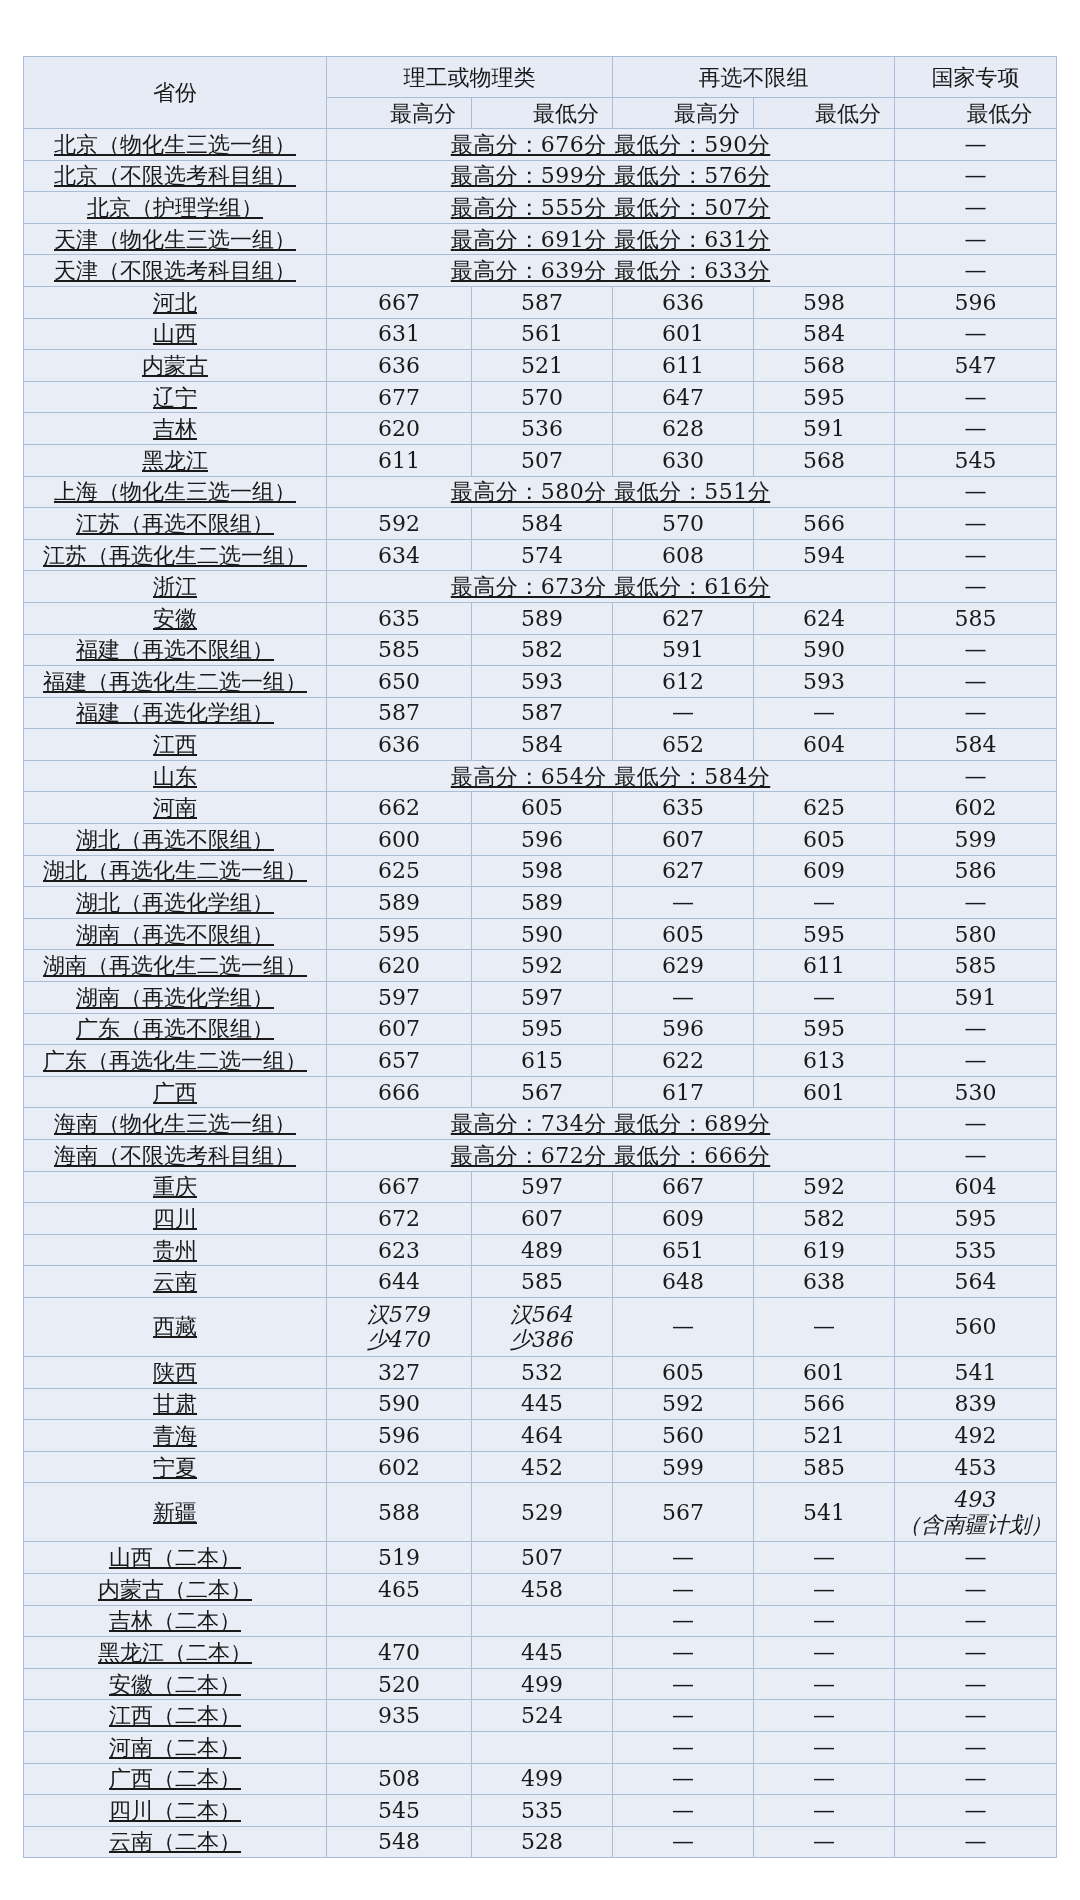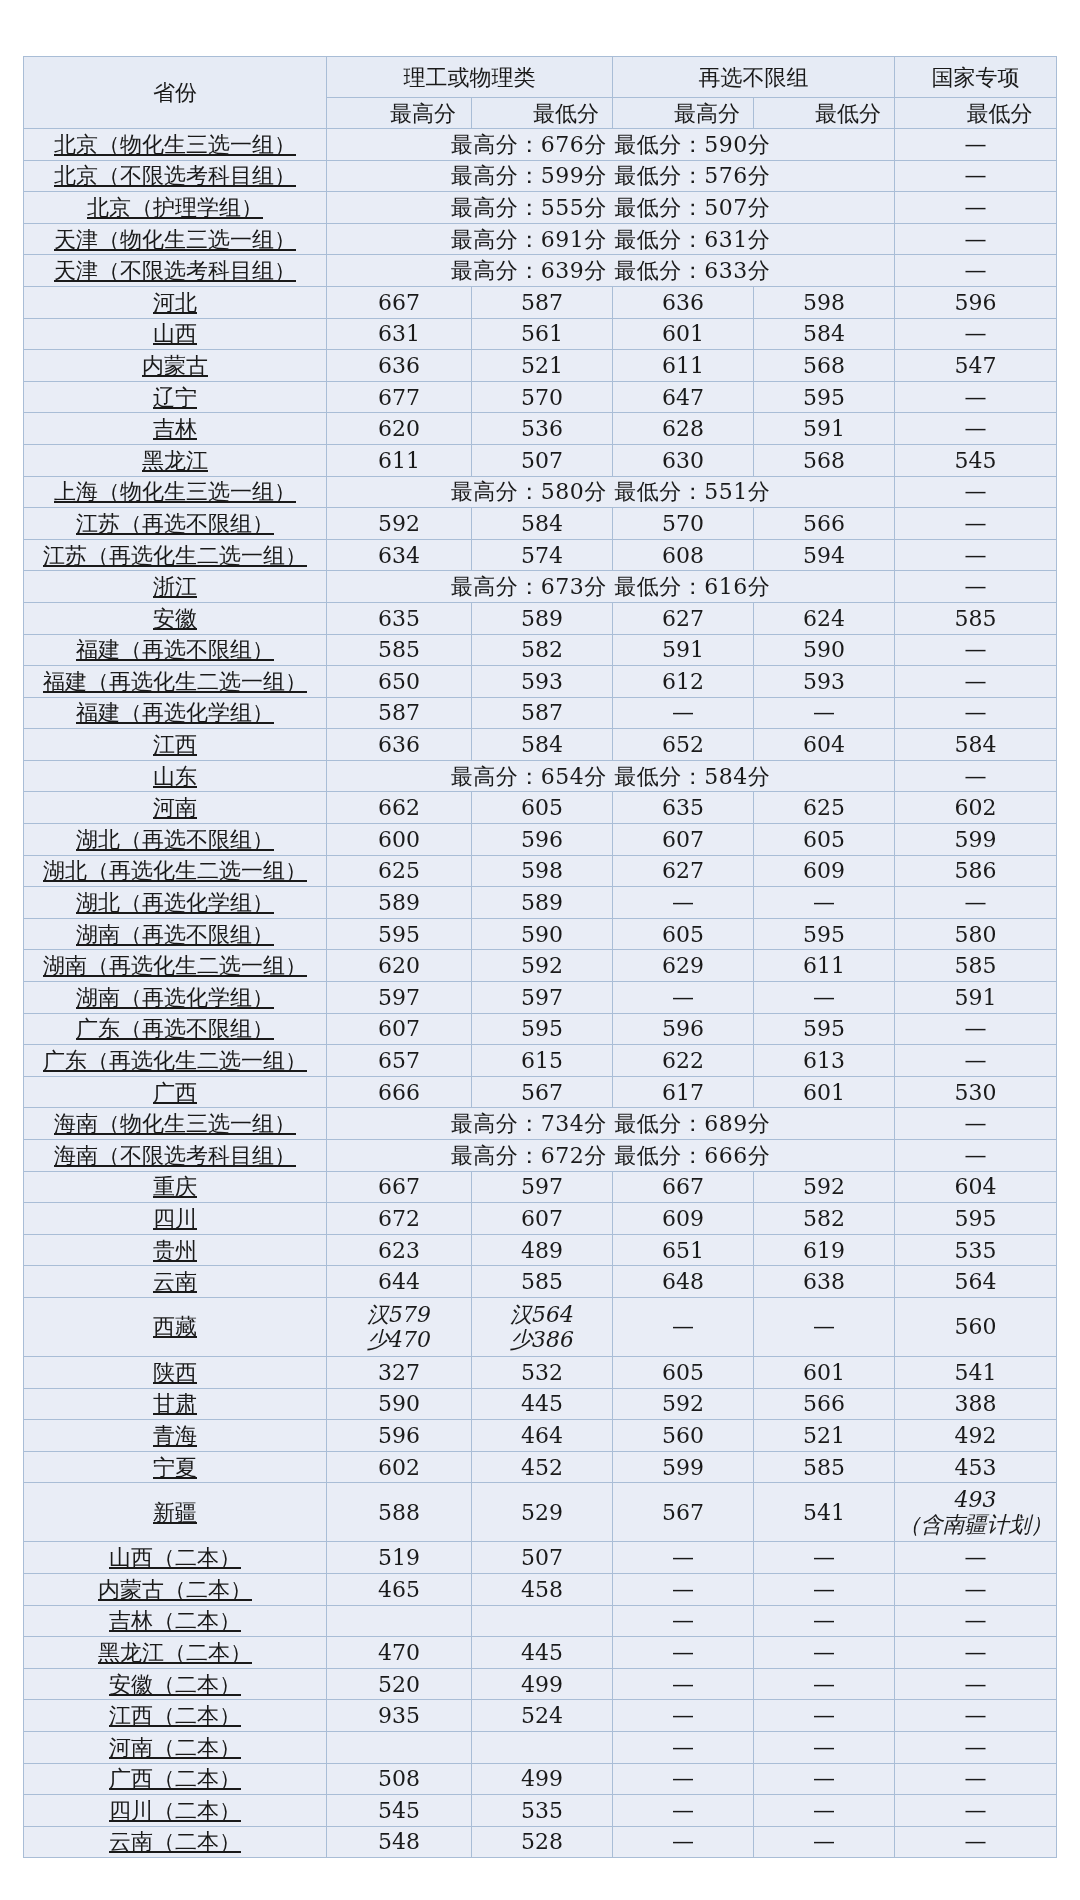--- a/index.html
+++ b/index.html
@@ -46,21 +46,21 @@
   }
   table.scores thead th {
     background: #e6ebf5;
     height: 30px;
   }
   table.scores thead tr.h1 th { height: 40px; }
   table.scores thead tr.h2 th { height: 30px; padding-left: 48px; }
   table.scores tbody td { height: 30.6px; }
   table.scores tbody tr.tall td { height: 58px; }
   table.scores tbody td.prov { font-size: 22px; letter-spacing: 0px; text-decoration: underline; }
-  table.scores tbody td.merged { letter-spacing: 0.5px; }
+  table.scores tbody td.merged { letter-spacing: 0.5px; text-decoration: underline; }
   .line { display: block; font-style: italic; }
 </style>
 </head>
 <body>
 
 <div class="table-wrap">
   <table class="scores">
     <colgroup>
       <col class="c-prov">
         <col class="c-sci-hi">
@@ -372,21 +372,21 @@
           <td>605</td>
           <td>601</td>
           <td>541</td>
         </tr>
         <tr>
           <td class="prov">甘肃</td>
           <td>590</td>
           <td>445</td>
           <td>592</td>
           <td>566</td>
-          <td>388</td>
+          <td>839</td>
         </tr>
         <tr>
           <td class="prov">青海</td>
           <td>596</td>
           <td>464</td>
           <td>560</td>
           <td>521</td>
           <td>492</td>
         </tr>
         <tr>

